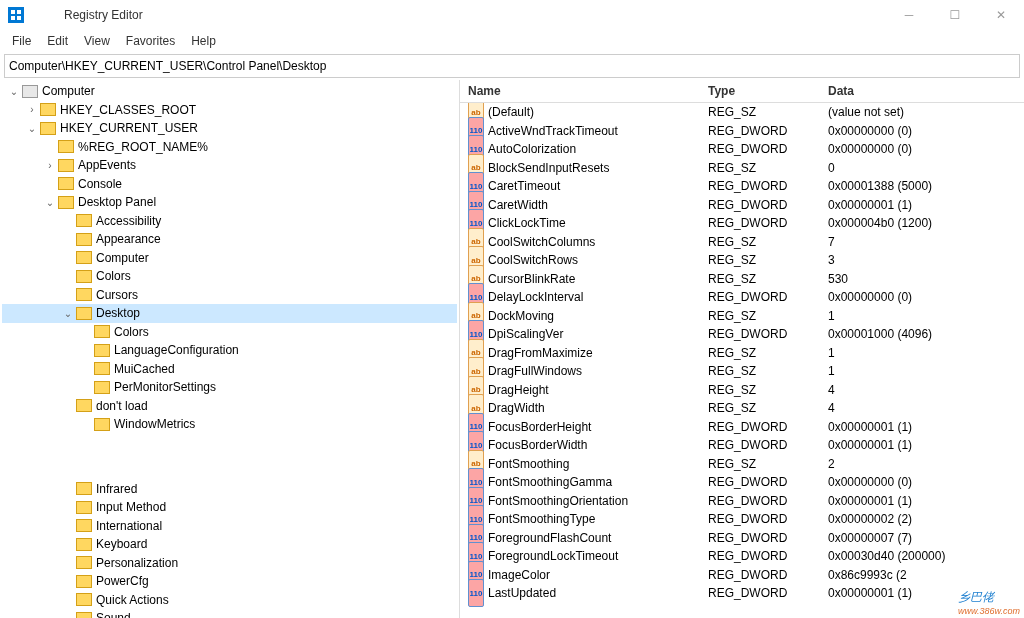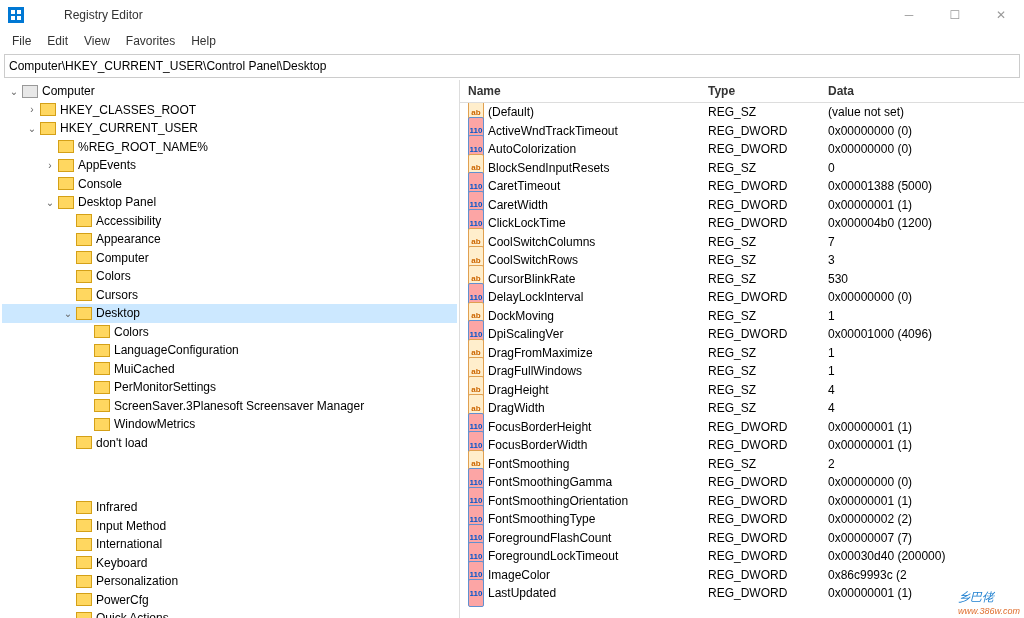--- a/index.html
+++ b/index.html
@@ -152,34 +152,29 @@
       <div class="tree-node" style="padding-left: 76px;">
         <span class="tree-arrow"></span>
         <span class="tree-icon "></span>
         <span class="tree-label">MuiCached</span>
       </div>
       <div class="tree-node" style="padding-left: 76px;">
         <span class="tree-arrow"></span>
         <span class="tree-icon "></span>
         <span class="tree-label">PerMonitorSettings</span>
       </div>
+      <div class="tree-node" style="padding-left: 58px;">
+        <span class="tree-arrow"></span>
+        <span class="tree-icon "></span>
+        <span class="tree-label">don't load</span>
+      </div>
       <div class="tree-node" style="padding-left: 76px;">
         <span class="tree-arrow"></span>
         <span class="tree-icon "></span>
-        <span class="tree-label">ScreenSaver.3Planesoft Screensaver Manager</span>
-      </div>
-      <div class="tree-node" style="padding-left: 76px;">
-        <span class="tree-arrow"></span>
-        <span class="tree-icon "></span>
         <span class="tree-label">WindowMetrics</span>
-      </div>
-      <div class="tree-node" style="padding-left: 58px;">
-        <span class="tree-arrow"></span>
-        <span class="tree-icon "></span>
-        <span class="tree-label">don't load</span>
       </div>
       <div class="tree-node" style="padding-left: 58px; margin-top: 46px;">
         <span class="tree-arrow"></span>
         <span class="tree-icon "></span>
         <span class="tree-label">Infrared</span>
       </div>
       <div class="tree-node" style="padding-left: 58px;">
         <span class="tree-arrow"></span>
         <span class="tree-icon "></span>
         <span class="tree-label">Input Method</span>

